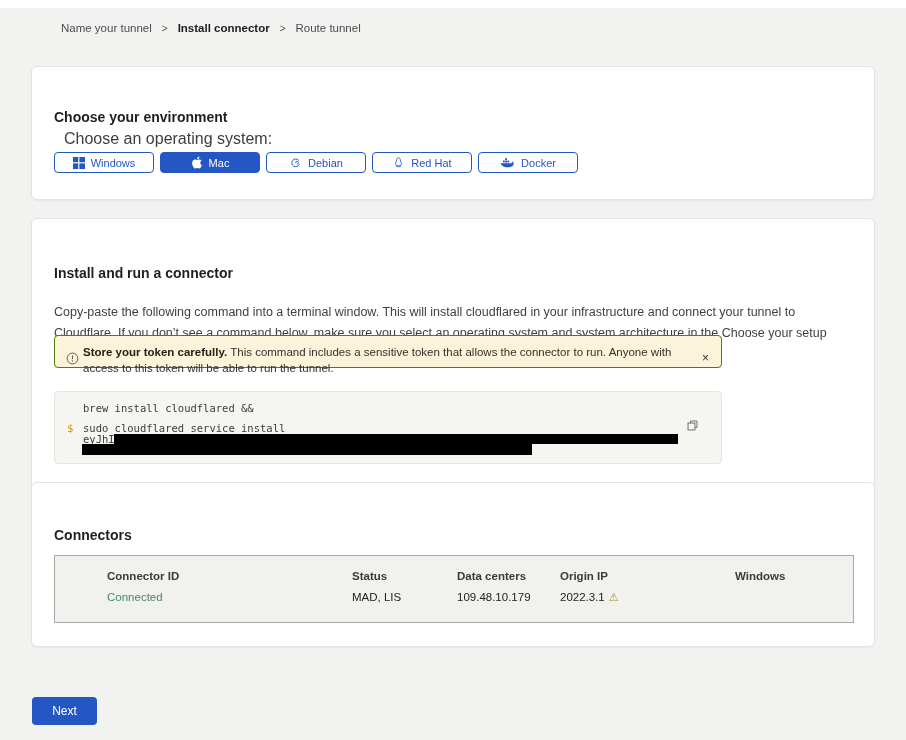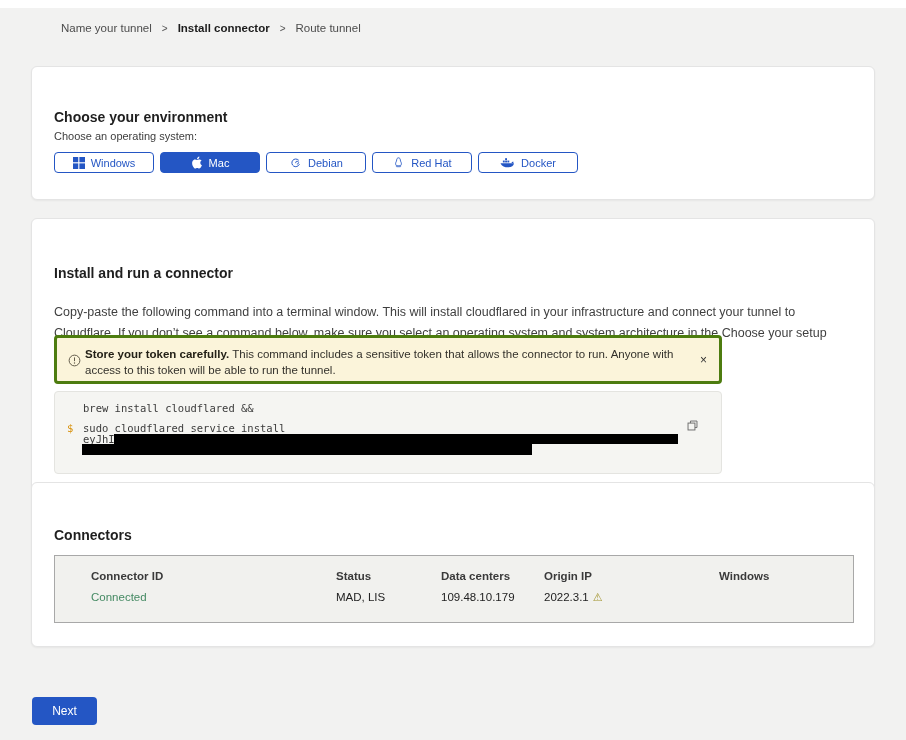--- a/index.html
+++ b/index.html
@@ -24,56 +24,56 @@
     box-shadow:0 1px 2px rgba(0,0,0,.05); }
   #card-env { top:66px; height:134px;padding-left:42px; }
   #card-install { top:218px; height:272px; }
   #card-connectors { top:482px; height:165px; }
   .card-title { position:absolute; left:22px; font-size:14px; font-weight:bold; color:#1f1f1f; }
   #card-env .card-title { top:30px; }
   #card-install .card-title { top:34px; }
   #card-connectors .card-title { top:32px; }
 
   
-  .os-label { position:absolute; left:22px; top:63px; font-size:11px; color:#3d3d3d; }
+  .os-label { position:absolute; left:32px; top:63px; font-size:16px; color:#3d3d3d; }
   .os-row { position:absolute; left:22px; top:85px; display:flex; gap:6px; }
   .os-btn { width:100px; height:21px; box-sizing:border-box; border:1px solid #2456c4;
     border-radius:4px; background:#fff; color:#2456c4; font-size:11px; font-family:inherit;
     display:flex; align-items:center; justify-content:center; gap:6px; cursor:pointer; padding:0; }
   .os-btn.selected { background:#2456c4; color:#fff; }
   .os-btn svg { flex:0 0 auto; }
 
   
   .description { position:absolute; left:22px; top:70px; width:798px; font-size:12.5px;
     color:#3f3f3f; line-height:21px; }
-  .banner { position:absolute; left:22px; top:116px; width:668px; height:49px; box-sizing:border-box;
-    background:#fbf4da; border:3px solid #4d7c0f; border-radius:4px; }
+  .banner { position:absolute; left:22px; top:116px; width:668px; height:33px; box-sizing:border-box;
+    background:#fbf4da; border:1px solid #4d7c0f; border-radius:4px; }
   .banner-icon { position:absolute; left:11px; top:16px; width:13px; height:13px; }
   .banner-text { position:absolute; left:28px; top:8px; width:592px; font-size:11.5px;
     color:#33312b; line-height:16px; }
   .banner-text b { color:#242117; }
   .banner-close { position:absolute; right:10px; top:14px; background:none; border:none;
     font-size:12px; color:#333; cursor:pointer; line-height:1; padding:2px; }
 
-  .codeblock { position:absolute; left:22px; top:172px; width:668px; height:83px; box-sizing:border-box;
+  .codeblock { position:absolute; left:22px; top:172px; width:668px; height:73px; box-sizing:border-box;
     background:#f5f5f2; border:1px solid #e4e4e0; border-radius:4px;
     font-family:"DejaVu Sans Mono", monospace; font-size:10.5px; color:#3b3b3b; }
   .code-line1 { position:absolute; left:28px; top:10px; white-space:pre; }
   .code-prompt { position:absolute; left:12px; top:30px; color:#d9930f; }
   .code-line2 { position:absolute; left:28px; top:30px; white-space:pre; }
   .code-token { position:absolute; left:28px; top:41px; white-space:pre; }
   .redact-a { position:absolute; left:59px; top:42px; width:564px; height:10px; background:#000; }
   .redact-b { position:absolute; left:27px; top:52px; width:450px; height:11px; background:#000; }
   .copy-btn { position:absolute; right:22px; top:27px; background:none; border:none; padding:0; cursor:pointer; }
 
   
   .ctable { position:absolute; left:22px; top:72px; width:800px; height:68px; box-sizing:border-box;
     background:#f1f1ee; border:1px solid #a8a8a8; }
   .tgrid { position:absolute; left:0; right:0; display:grid;
-    grid-template-columns:245px 105px 103px 175px 1fr; padding-left:36px; }
+    grid-template-columns:245px 105px 103px 175px 1fr; padding-left:52px; }
   .thead { top:14px; font-size:11.5px; font-weight:bold; color:#3a3a3a; }
   .trow  { top:35px; font-size:11.5px; color:#222; }
   .status-connected { color:#458a63; }
   .version-warn { color:#a3952f; font-size:11px; margin-left:4px; }
 
   
   .next-btn { position:absolute; left:32px; top:697px; width:65px; height:28px;
     background:#2456c4; color:#fff; border:none; border-radius:4px; font-size:12px;
     font-family:inherit; cursor:pointer; }
 </style>

